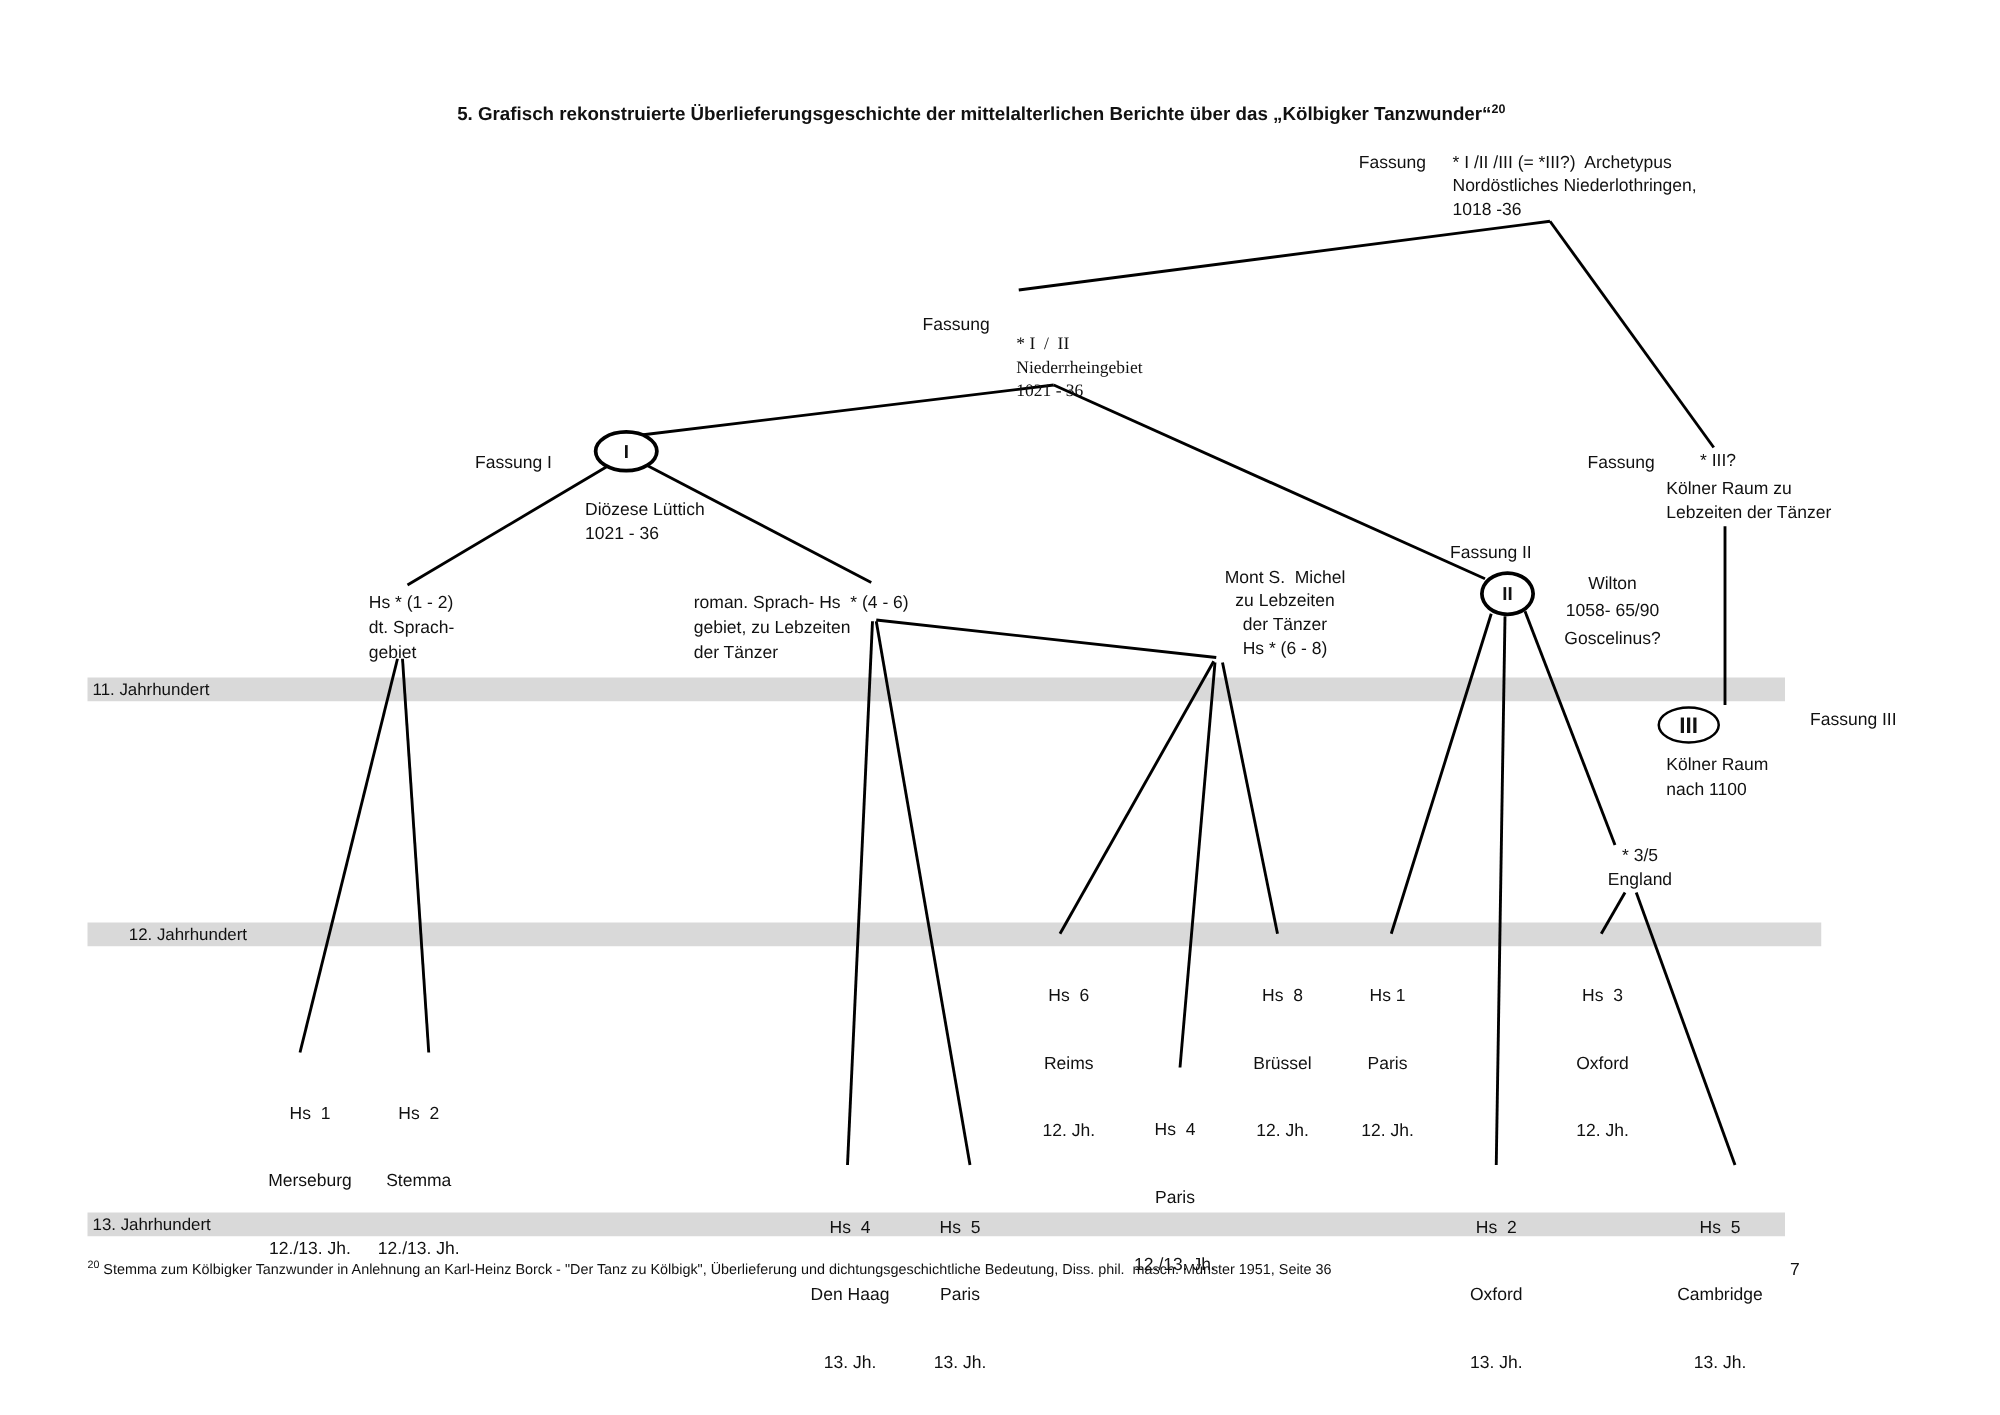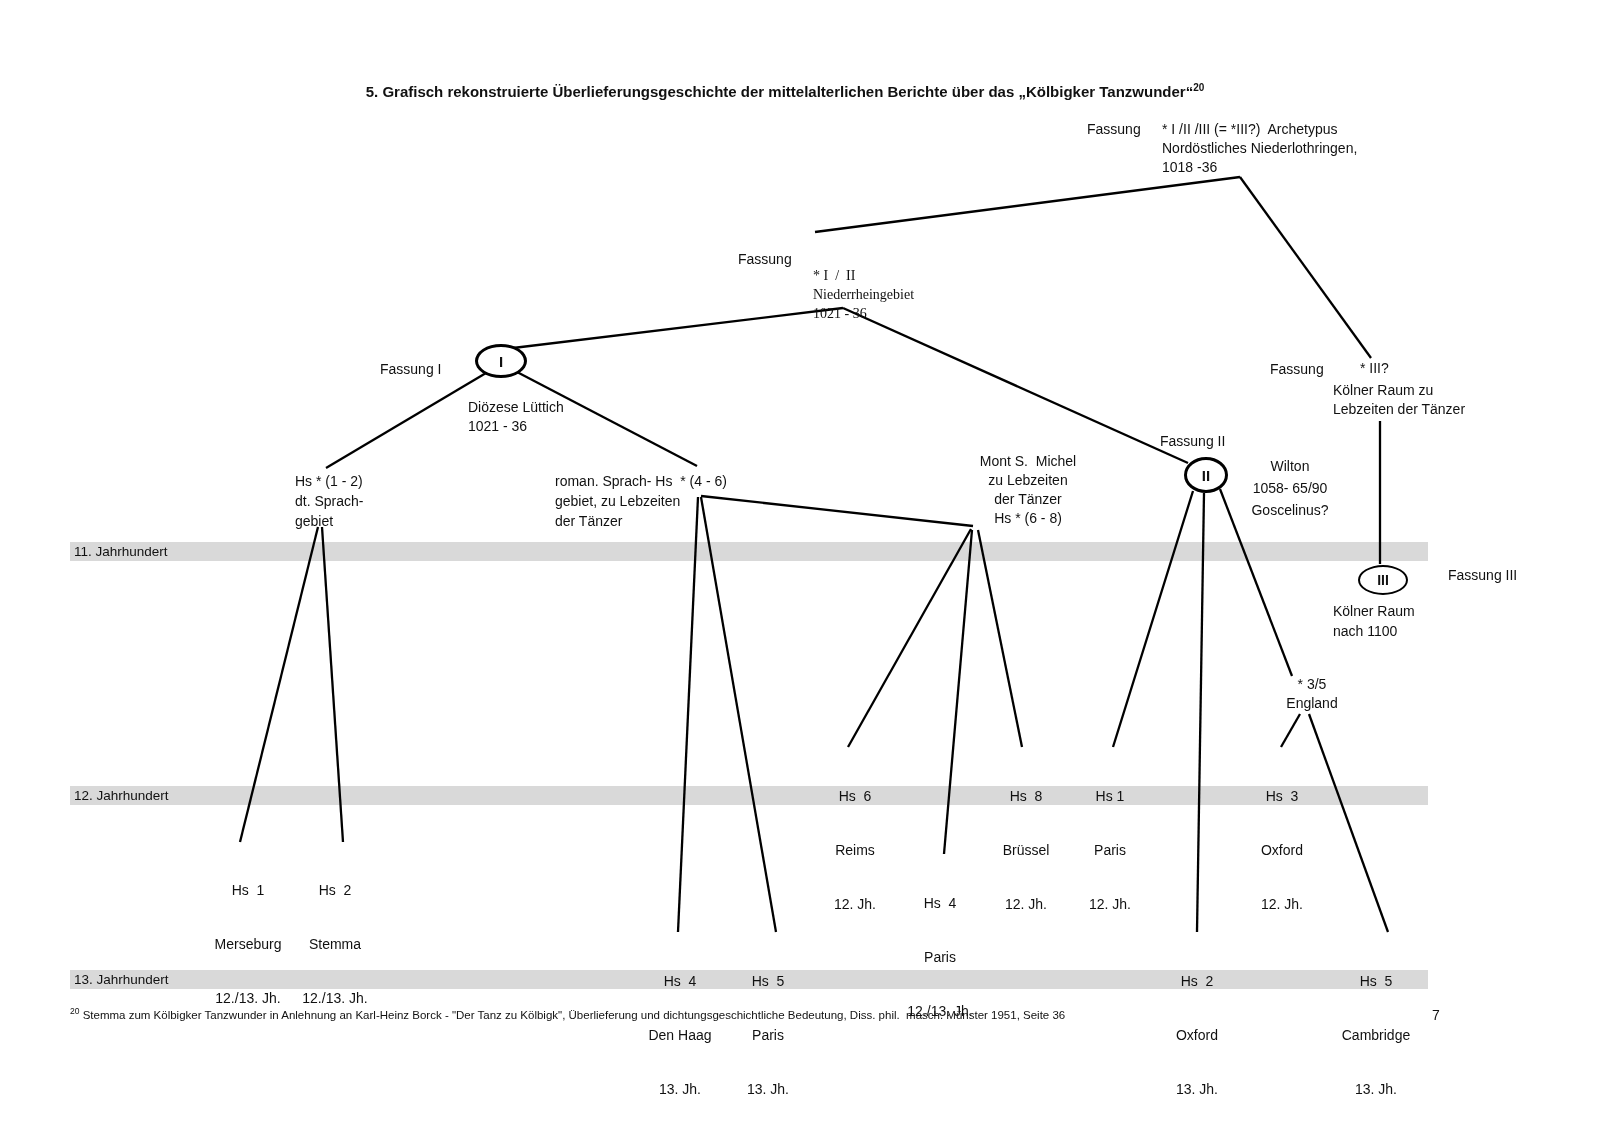--- a/index.html
+++ b/index.html
@@ -27,21 +27,21 @@
   svg line { stroke:#000; stroke-width:2.3; }
 </style>
 </head>
 <body>
 
 <div class="page">
 
   <div class="abs band" style="top:542px;">
     <span>11. Jahrhundert</span>
   </div>
-  <div class="abs band" style="top:786px;">
+  <div class="abs band" style="top:738px;padding-left:29px;">
     <span>12. Jahrhundert</span>
   </div>
   <div class="abs band" style="top:970px;">
     <span>13. Jahrhundert</span>
   </div>
 
   <svg class="abs" style="left:0; top:0;" width="1600" height="1132">
     <line x1="1240" y1="177" x2="815" y2="232"></line>
     <line x1="1240" y1="177" x2="1371" y2="358"></line>
     <line x1="843" y1="308" x2="513" y2="348"></line>
@@ -102,21 +102,21 @@
     </div>
   <div class="abs blk lh22 ctr" style="left:1235px; top:455px; width:110px;">Wilton
 1058- 65/90
 Goscelinus?</div>
 
   <div class="abs blk" style="left:1270px; top:360px;">Fassung</div>
   <div class="abs blk" style="left:1360px; top:359px;">* III?</div>
   <div class="abs blk" style="left:1333px; top:381px;">Kölner Raum zu
 Lebzeiten der Tänzer</div>
 
-  <div class="abs circle" style="left:1358px; top:565px; width:50px; height:30px; font-size:14px; border-width:2.5px;">
+  <div class="abs circle" style="left:1326px; top:565px; width:50px; height:30px; font-size:18px; border-width:2.5px;">
       <span>III</span>
     </div>
   <div class="abs blk" style="left:1420px; top:566px;margin-left:28px;">Fassung III</div>
   <div class="abs blk lh20" style="left:1333px; top:601px;">Kölner Raum
 nach 1100</div>
 
   <div class="abs blk ctr" style="left:1262px; top:675px; width:100px;">* 3/5
 England</div>
 
   <div class="abs ms" style="left:188px; top:845px;">

